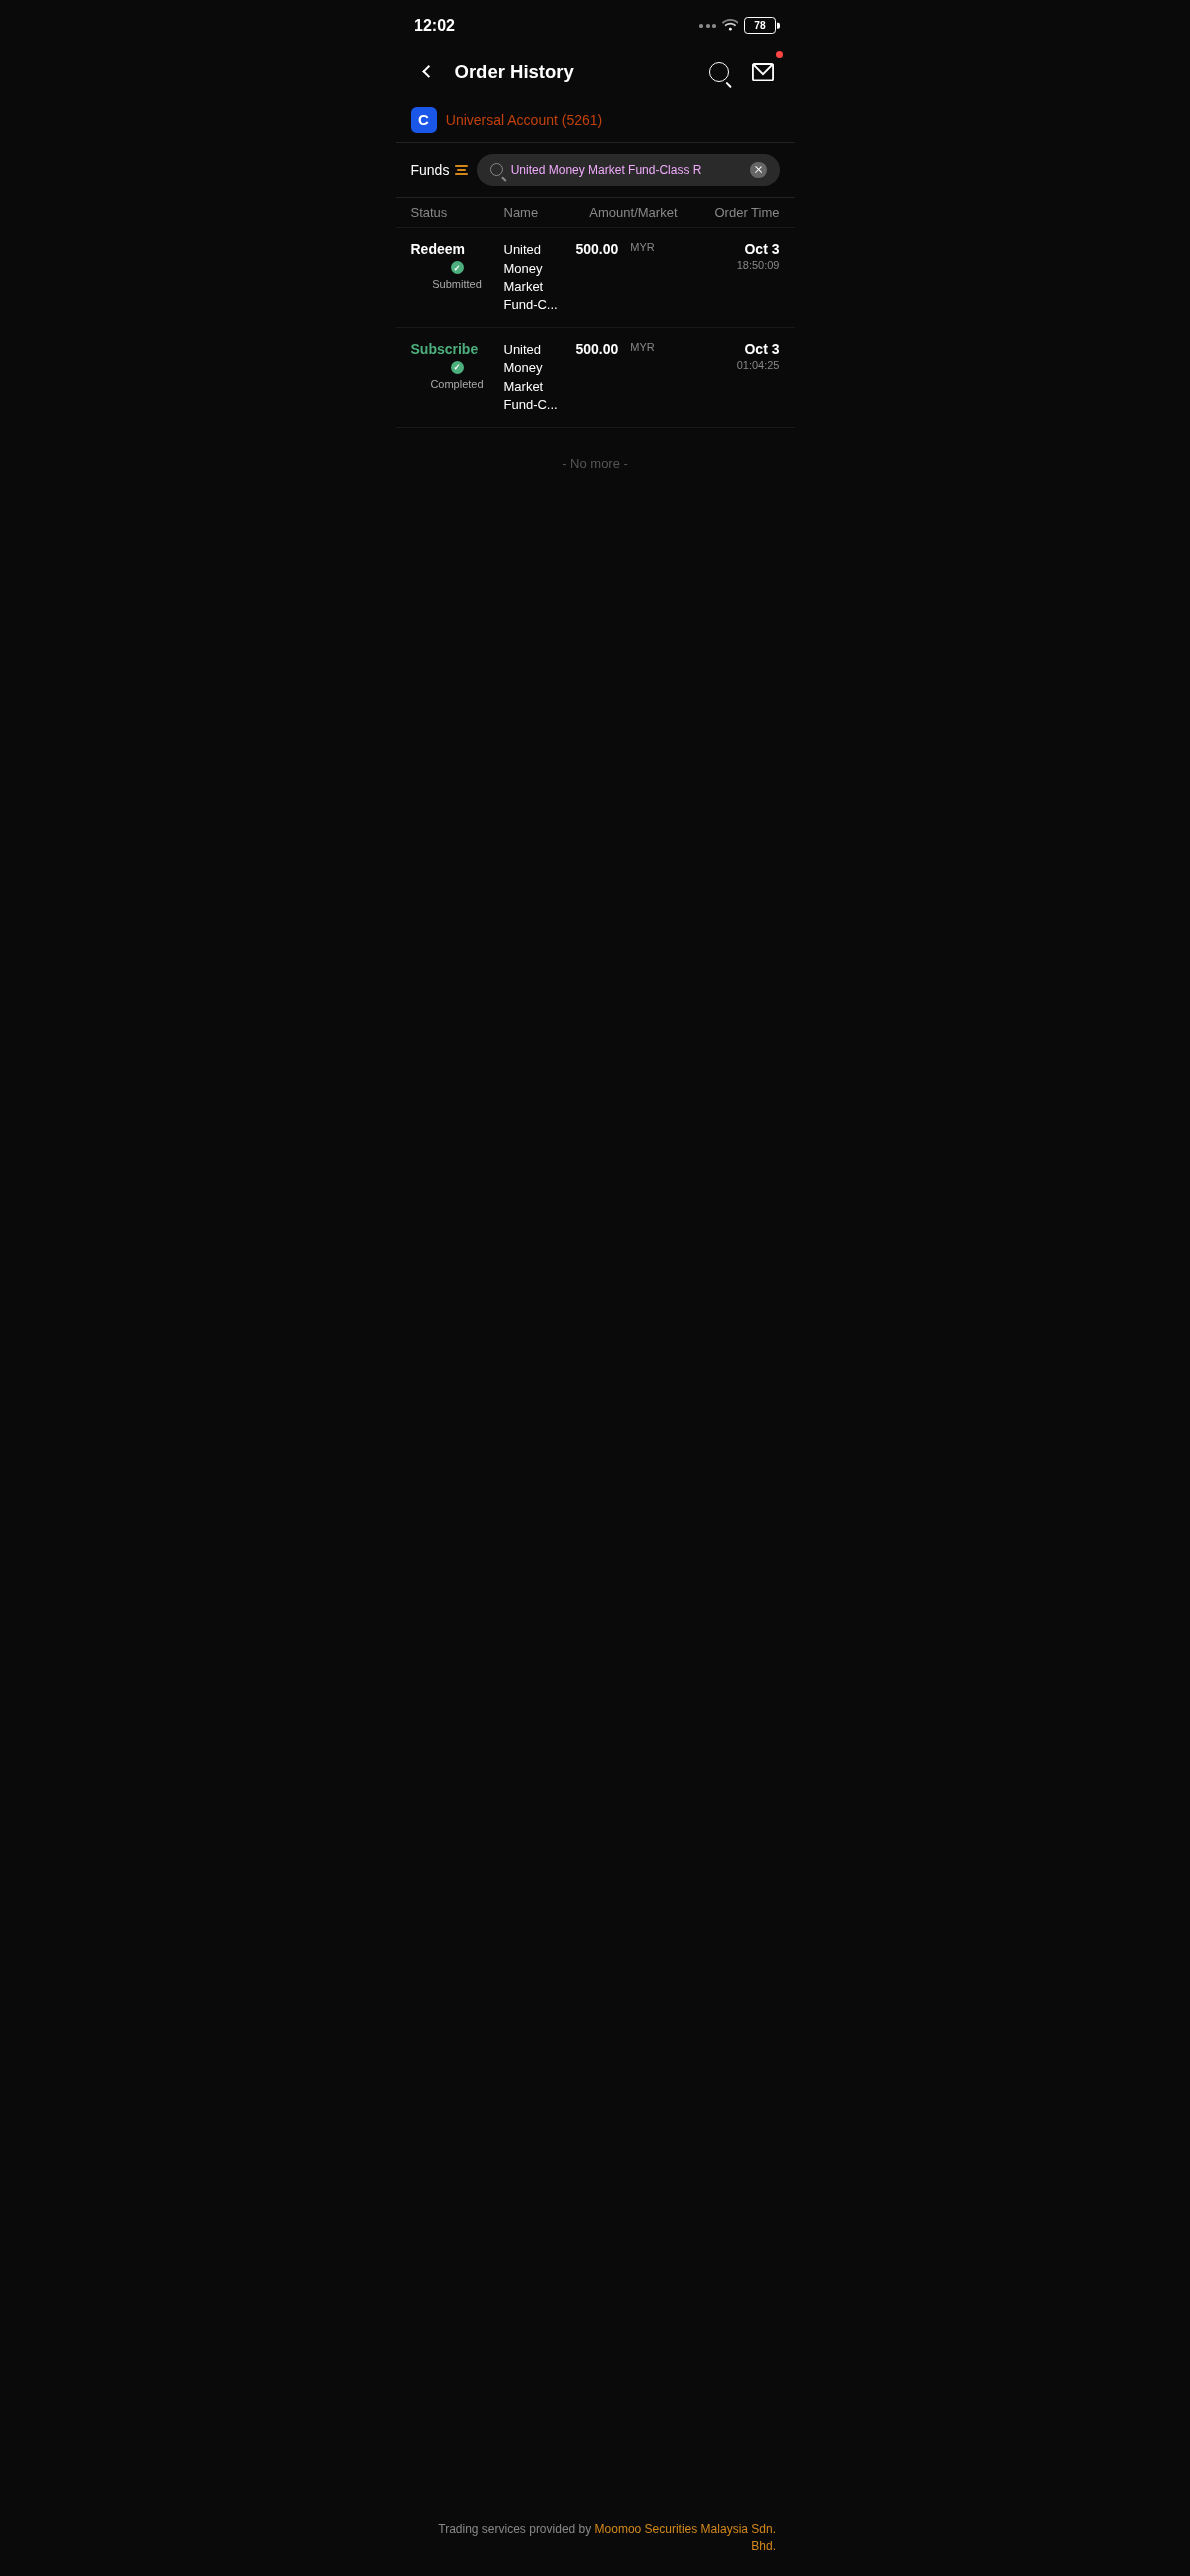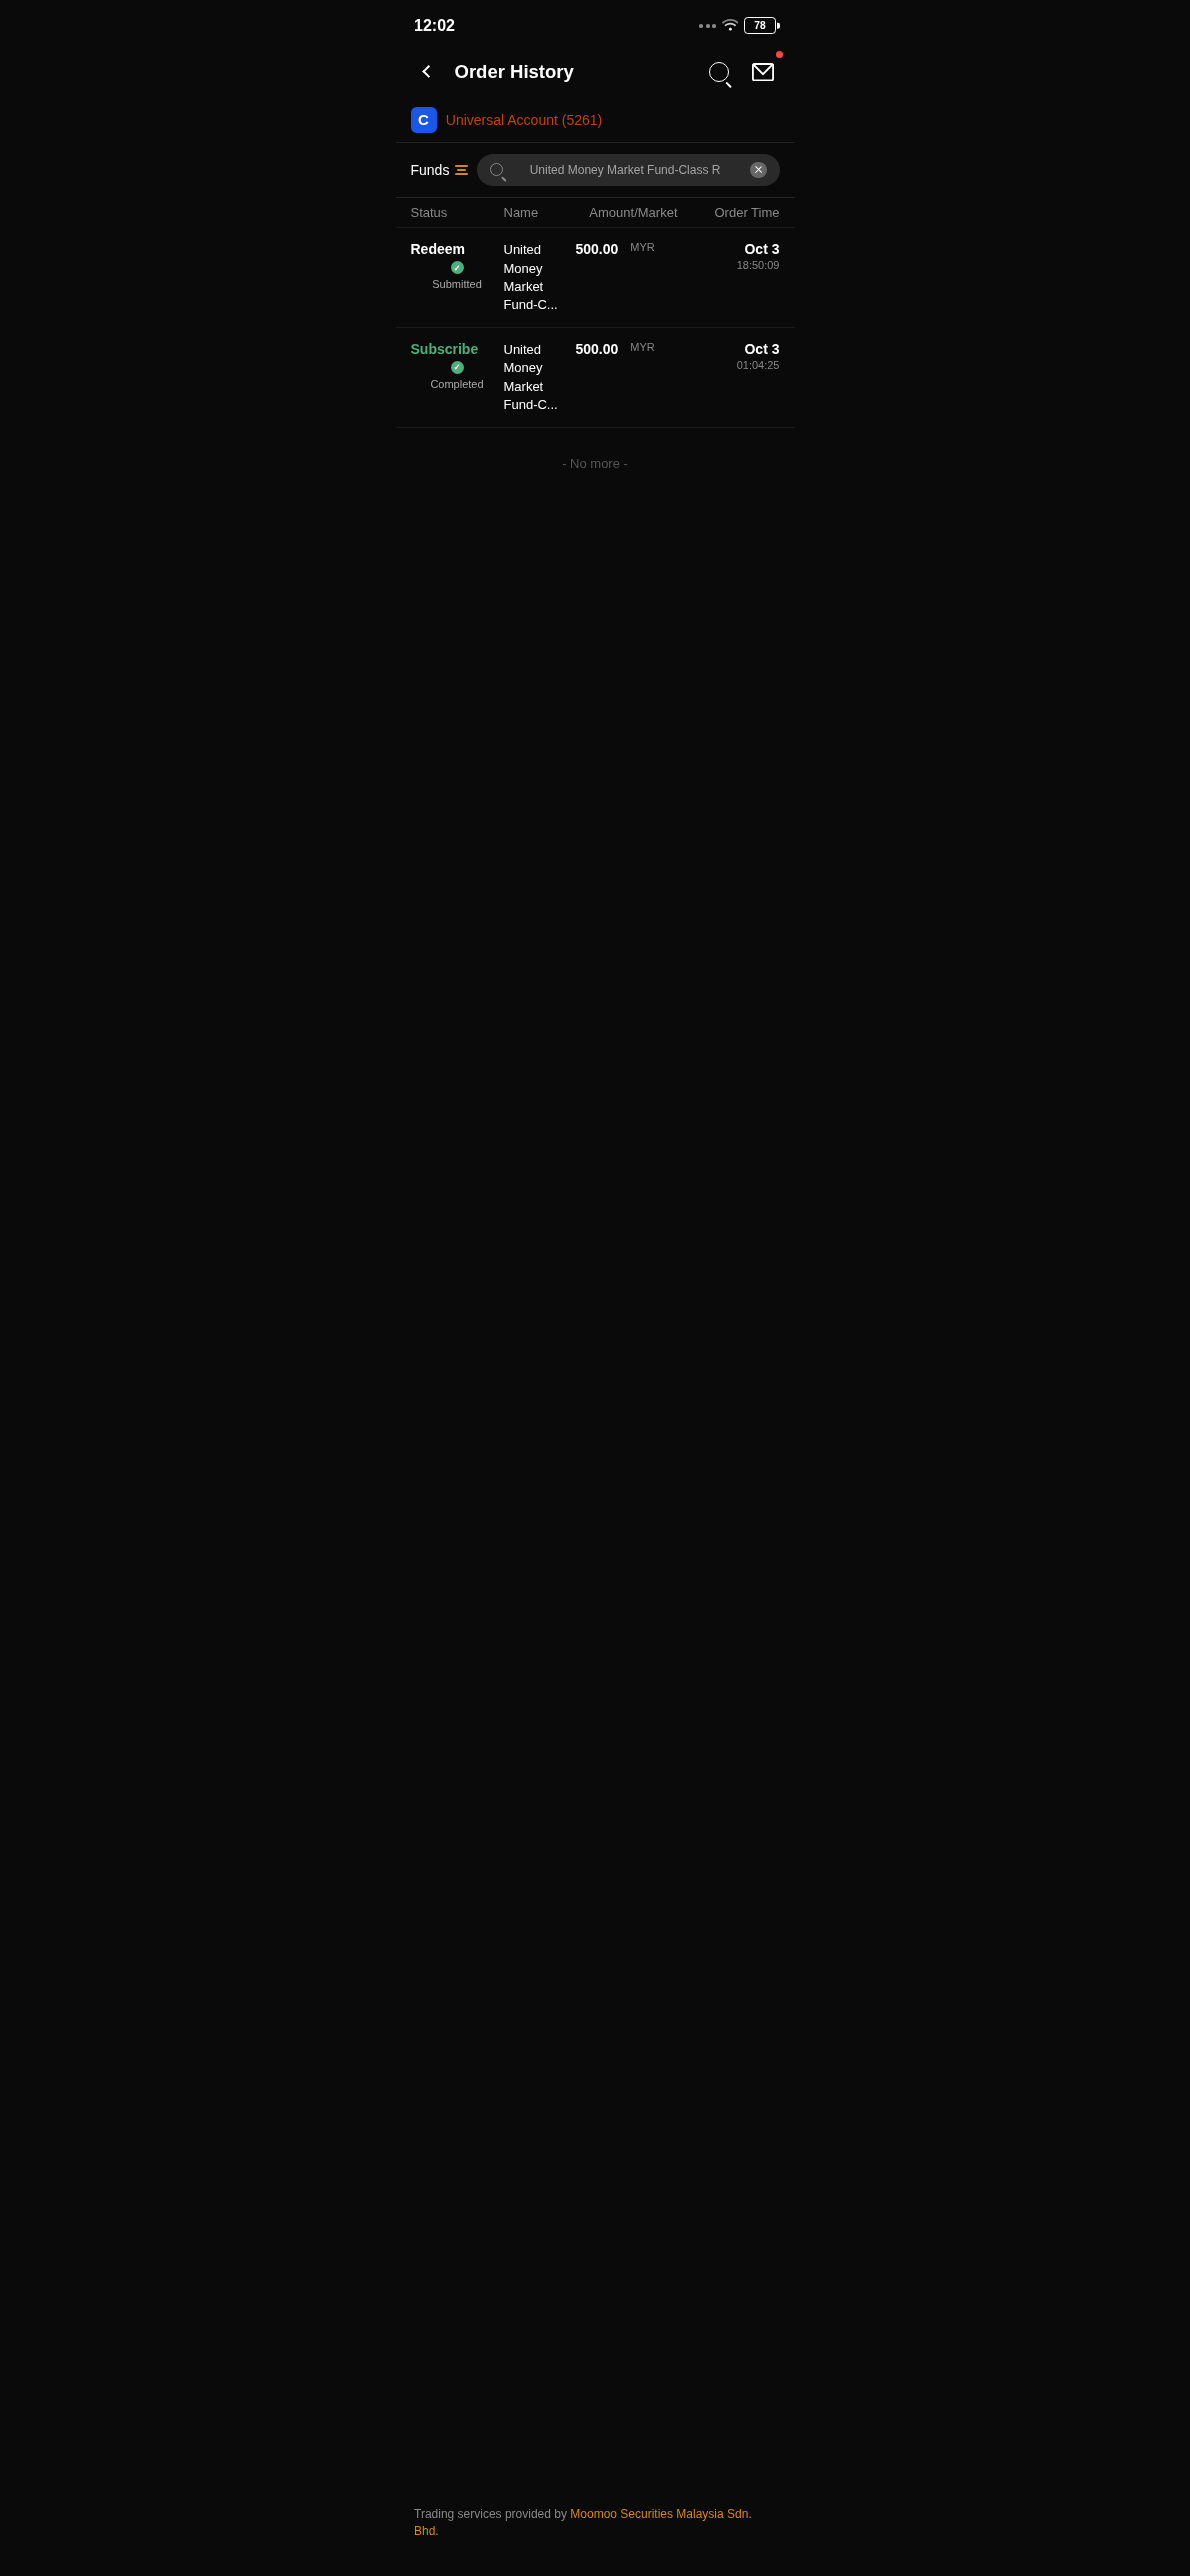--- a/index.html
+++ b/index.html
@@ -258,23 +258,22 @@
       right: -4.6px;
       width: 5.6px;
       height: 1.9px;
       background: #888;
       transform: rotate(45deg);
       border-radius: 1.9px;
     }
 
     .search-text {
       font-size: 12px;
-      color: #a3a3a3;
+      color: #f0abfc;
       flex: 1;
-      margin-left: 19px;
     }
 
     .clear-btn {
       width: 16.7px;
       height: 16.7px;
       background: #666;
       border-radius: 50%;
       display: flex;
       align-items: center;
       justify-content: center;
@@ -419,27 +418,27 @@
     .no-more {
       text-align: center;
       padding: 28px 15px;
       font-size: 13px;
       color: #555555;
     }
 
     
     .footer {
       position: fixed;
-      bottom: 16px;
+      bottom: 1px;
       left: 50%;
       transform: translateX(-50%);
       width: 100%;
       max-width: 399px;
       padding: 15px 18.5px 22px;
-      text-align: left;
+      text-align: right;
       background: #0a0a0a;
     }
 
     .footer-text {
       font-size: 12px;
       color: #888888;
     }
 
     .footer-link {
       color: #d4881a;

